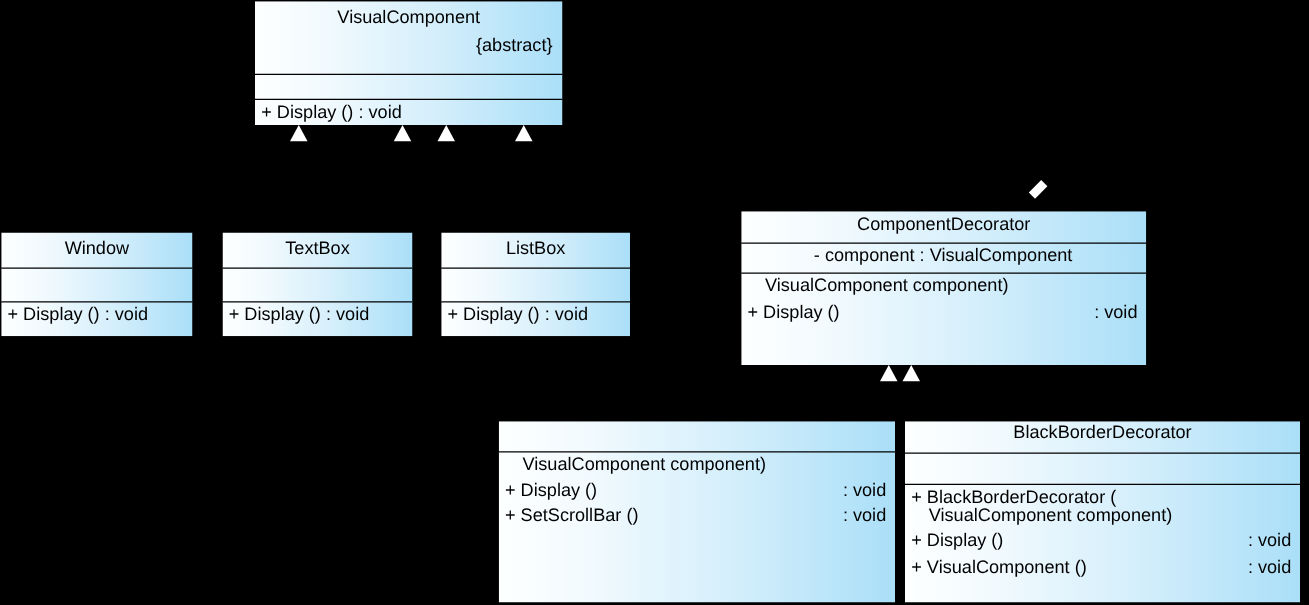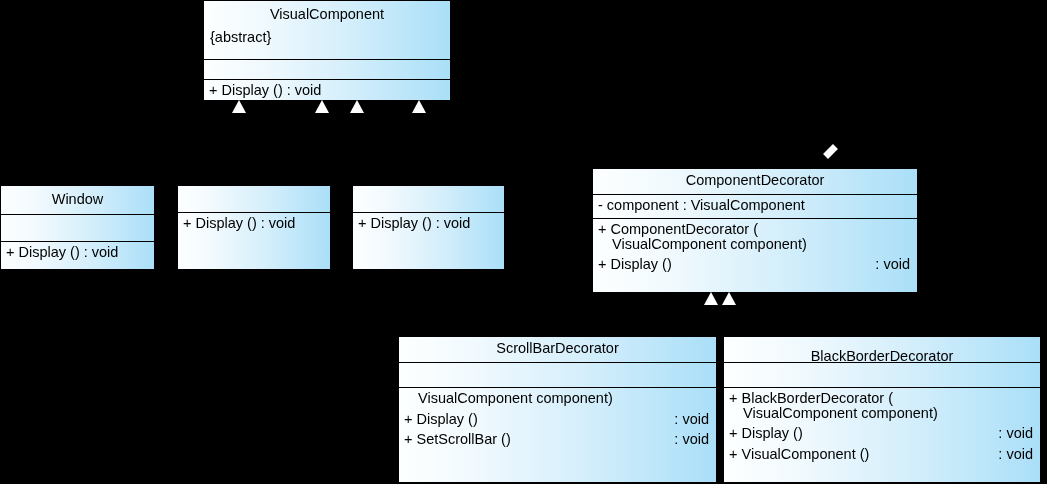--- a/index.html
+++ b/index.html
@@ -38,21 +38,21 @@
   }
   .uml-compartment.last {
     border-bottom: none;
   }
   .cls-name {
     text-align: center;
     padding: 6px 6px 6px 6px;
     white-space: nowrap;
   }
   .cls-stereo {
-    text-align: left;
+    text-align: right;
     padding: 2px 8px 6px 6px;
     white-space: nowrap;
   }
   .cls-empty {
     height: 27px;
   }
   .member {
     padding: 3px 6px 3px 5px;
     white-space: nowrap;
     position: relative;
@@ -148,84 +148,86 @@
     </div>
     <div class="uml-compartment cls-empty"></div>
     <div class="uml-compartment last">
       <div class="member">
         <span class="mtext">+  Display ()  : void</span>
       </div>
     </div>
   </div>
 
   <div class="uml-class" style="left:177px; top:185px; width:154px; height:85px;">
+    <div class="uml-compartment" style="height:29px;">
+      <div class="cls-name">TextBox</div>
+    </div>
     <div class="uml-compartment cls-empty"></div>
     <div class="uml-compartment last">
       <div class="member">
         <span class="mtext">+  Display ()  : void</span>
       </div>
     </div>
   </div>
 
   <div class="uml-class" style="left:352px; top:185px; width:153px; height:85px;">
+    <div class="uml-compartment" style="height:29px;">
+      <div class="cls-name">ListBox</div>
+    </div>
     <div class="uml-compartment cls-empty"></div>
     <div class="uml-compartment last">
       <div class="member">
         <span class="mtext">+  Display ()  : void</span>
       </div>
     </div>
   </div>
 
   <div class="uml-class" style="left:592px; top:168px; width:326px; height:125px;">
     <div class="uml-compartment" style="height:26px;">
       <div class="cls-name" style="padding-top:4px;">ComponentDecorator</div>
     </div>
-    <div class="uml-compartment" style="height:24px;">
+    <div class="uml-compartment" style="height:24px;text-align:center;">
       <div class="member">
         <span class="mtext">-  component  : VisualComponent</span>
       </div>
     </div>
     <div class="uml-compartment last">
       <div class="member">
-        <span class="mtext">+  ComponentDecorator (</span>
         <span class="cont">VisualComponent component)</span>
       </div>
       <div class="member">
         <span class="mtext">+  Display ()</span>
         <span class="mtype-right">: void</span>
       </div>
     </div>
   </div>
 
   <div class="tri-gen" style="left:704px; top:292px;"></div>
   <div class="tri-gen" style="left:722px; top:292px;"></div>
 
   <div class="uml-class" style="left:398px; top:336px; width:319px; height:147px;">
-    <div class="uml-compartment" style="height:26px;">
-      <div class="cls-name" style="padding-top:4px;">ScrollBarDecorator</div>
-    </div>
     <div class="uml-compartment cls-empty" style="height:25px;"></div>
     <div class="uml-compartment last">
       <div class="member">
         <span class="cont">VisualComponent component)</span>
       </div>
       <div class="member">
         <span class="mtext">+  Display ()</span>
         <span class="mtype-right">: void</span>
       </div>
       <div class="member">
         <span class="mtext">+  SetScrollBar ()</span>
         <span class="mtype-right">: void</span>
       </div>
     </div>
   </div>
 
   <div class="uml-class" style="left:723px; top:336px; width:318px; height:147px;">
     <div class="uml-compartment" style="height:26px;">
-      <div class="cls-name" style="padding-top:12px;">BlackBorderDecorator</div>
+      <div class="cls-name" style="padding-top:2px;">BlackBorderDecorator</div>
     </div>
     <div class="uml-compartment cls-empty" style="height:25px;"></div>
     <div class="uml-compartment last">
       <div class="member">
         <span class="mtext">+  BlackBorderDecorator (</span>
         <span class="cont">VisualComponent component)</span>
       </div>
       <div class="member">
         <span class="mtext">+  Display ()</span>
         <span class="mtype-right">: void</span>

